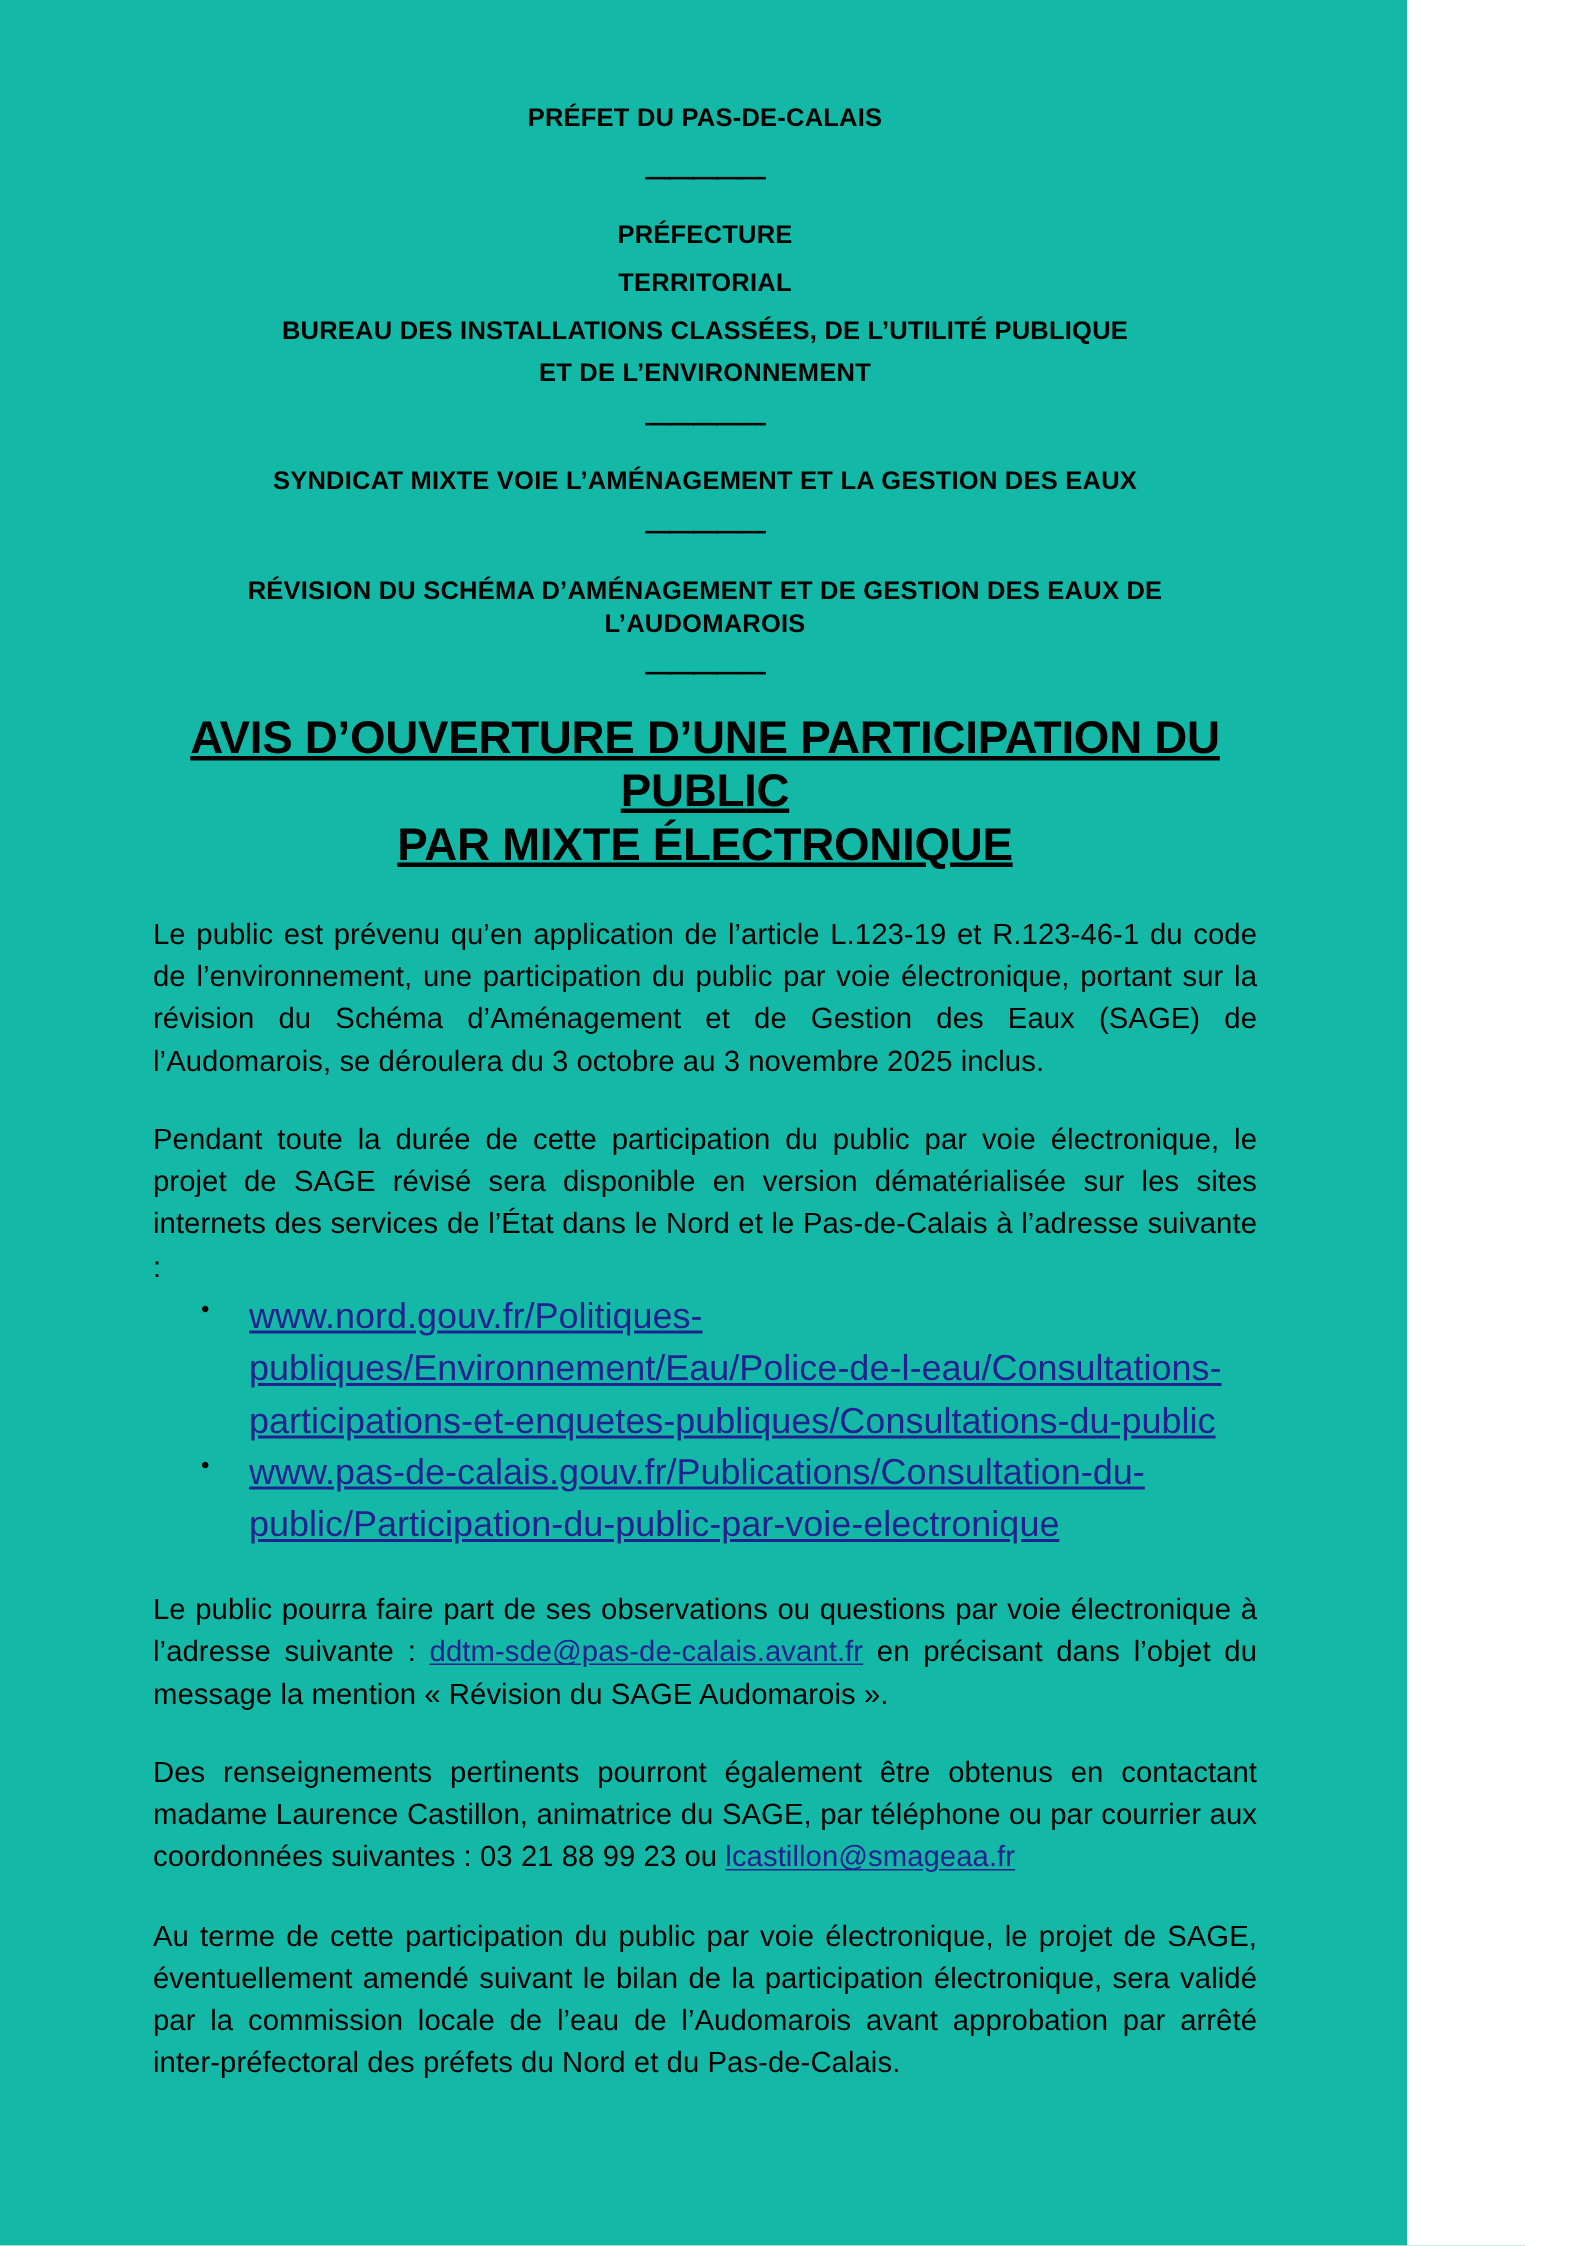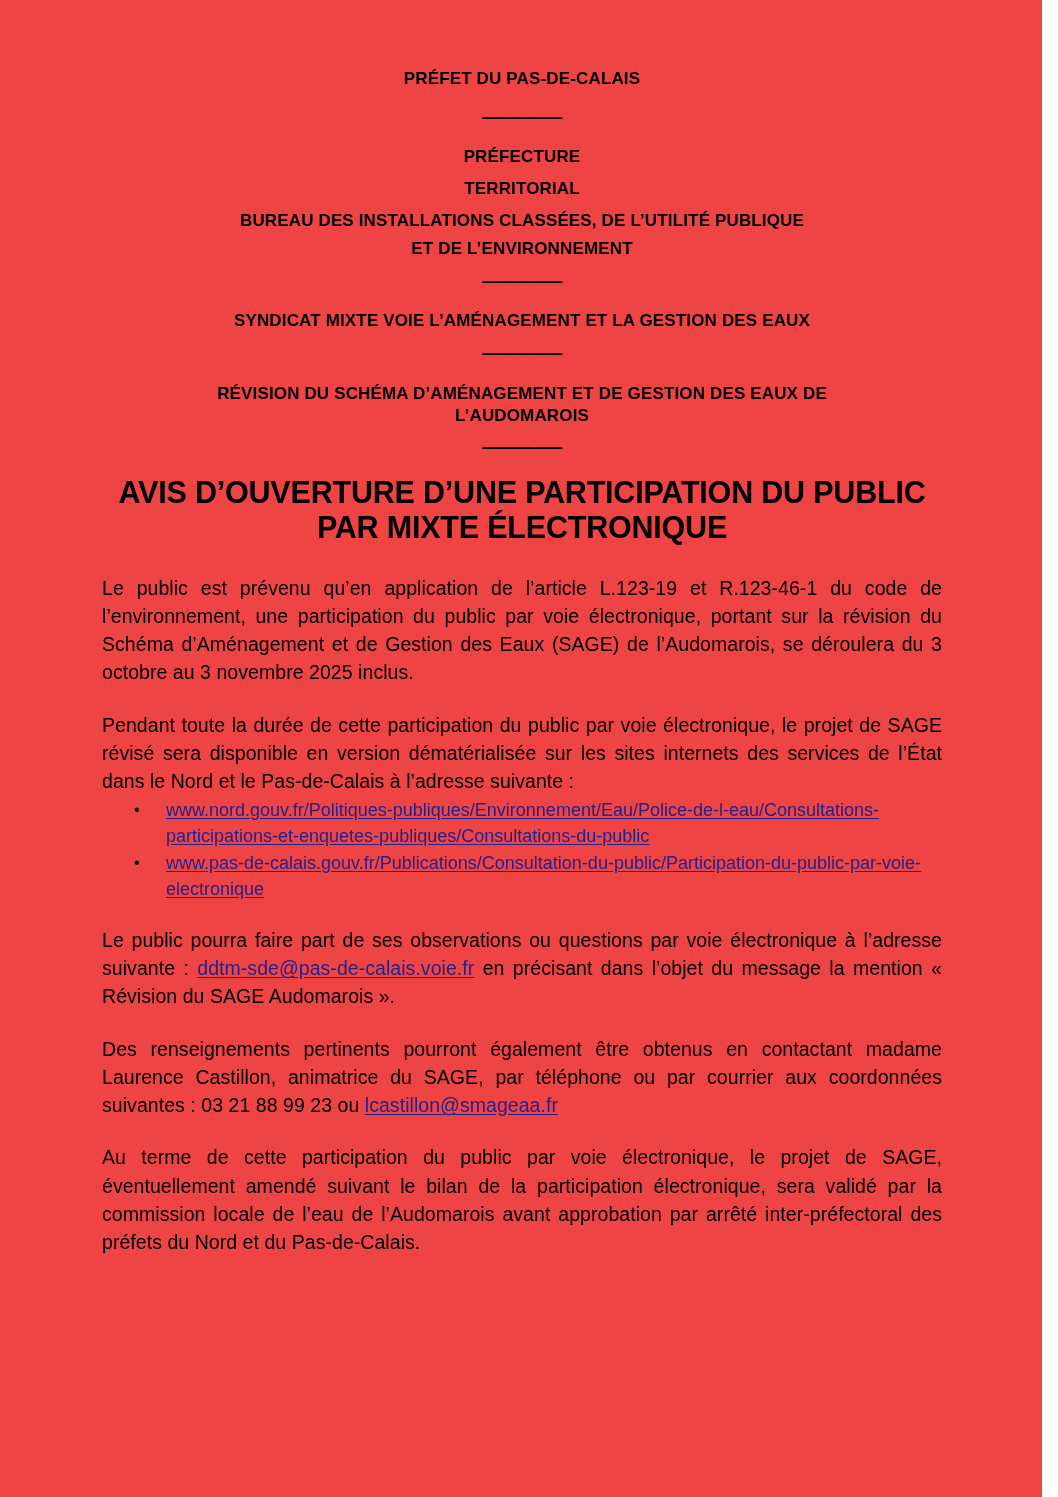--- a/index.html
+++ b/index.html
@@ -10,25 +10,25 @@
   }
   body {
     width: 1058px;
     min-height: 1497px;
     font-family: "Liberation Sans", "DejaVu Sans", sans-serif;
     color: #000000;
     -webkit-font-smoothing: antialiased;
   }
 
   .page {
-    width: 1042px;
+    width: 938px;
     min-height: 1497px;
     box-sizing: border-box;
     padding: 68px 100px 26px 102px;
-    background: #ef4444;
+    background: #14b8a6;
     position: relative;
   }
 
   
   .letterhead {
     text-align: center;
   }
   .lh-line {
     font-weight: bold;
     font-size: 17px;
@@ -68,20 +68,21 @@
 
   
   .main-title {
     text-align: center;
     font-weight: bold;
     font-size: 30.5px;
     line-height: 1.16;
     letter-spacing: -0.2px;
     color: #000;
     margin: 14px 0 0 0;
+    text-decoration: underline;
   }
 
   
   .body-text {
     font-size: 19.5px;
     line-height: 1.45;
     text-align: justify;
     text-justify: inter-word;
     color: #000;
     margin: 0;
@@ -97,21 +98,21 @@
   
   ul.url-list {
     list-style: none;
     margin: 2px 0 0 0;
     padding: 0;
   }
   ul.url-list > li {
     position: relative;
     padding-left: 64px;
     margin: 0 0 0 0;
-    font-size: 18px;
+    font-size: 24px;
     line-height: 1.45;
     text-align: left;
   }
   ul.url-list > li::before {
     content: "\2022";
     position: absolute;
     left: 32px;
     top: 0;
     color: #000;
     font-size: 16px;
@@ -201,21 +202,21 @@
 
     <ul class="url-list">
       <li>
         <a class="link" href="#">www.nord.gouv.fr/Politiques-publiques/Environnement/Eau/Police-de-l-eau/Consultations-participations-et-enquetes-publiques/Consultations-du-public</a>
       </li>
       <li>
         <a class="link" href="#">www.pas-de-calais.gouv.fr/Publications/Consultation-du-public/Participation-du-public-par-voie-electronique</a>
       </li>
     </ul>
 
-    <p class="body-text para"><span>Le public pourra faire part de ses observations ou questions par voie électronique à l’adresse suivante : </span><a class="inline-link" href="#">ddtm-sde@pas-de-calais.voie.fr</a><span> en précisant dans l’objet du message la mention « Révision du SAGE Audomarois ».</span></p>
+    <p class="body-text para"><span>Le public pourra faire part de ses observations ou questions par voie électronique à l’adresse suivante : </span><a class="inline-link" href="#">ddtm-sde@pas-de-calais.avant.fr</a><span> en précisant dans l’objet du message la mention « Révision du SAGE Audomarois ».</span></p>
 
     <p class="body-text para"><span>Des renseignements pertinents pourront également être obtenus en contactant madame Laurence Castillon, animatrice du SAGE, par téléphone ou par courrier aux coordonnées suivantes : 03 21 88 99 23 ou </span><a class="inline-link" href="#">lcastillon@smageaa.fr</a></p>
 
     <p class="body-text para">Au terme de cette participation du public par voie électronique, le projet de SAGE, éventuellement amendé suivant le bilan de la participation électronique, sera validé par la commission locale de l’eau de l’Audomarois avant approbation par arrêté inter-préfectoral des préfets du Nord et du Pas-de-Calais.</p>
 
   </div>
 
 </div>
 
 </body></html>

